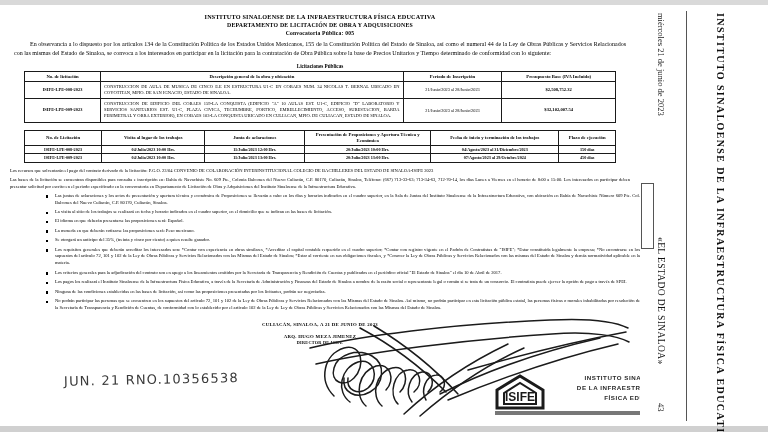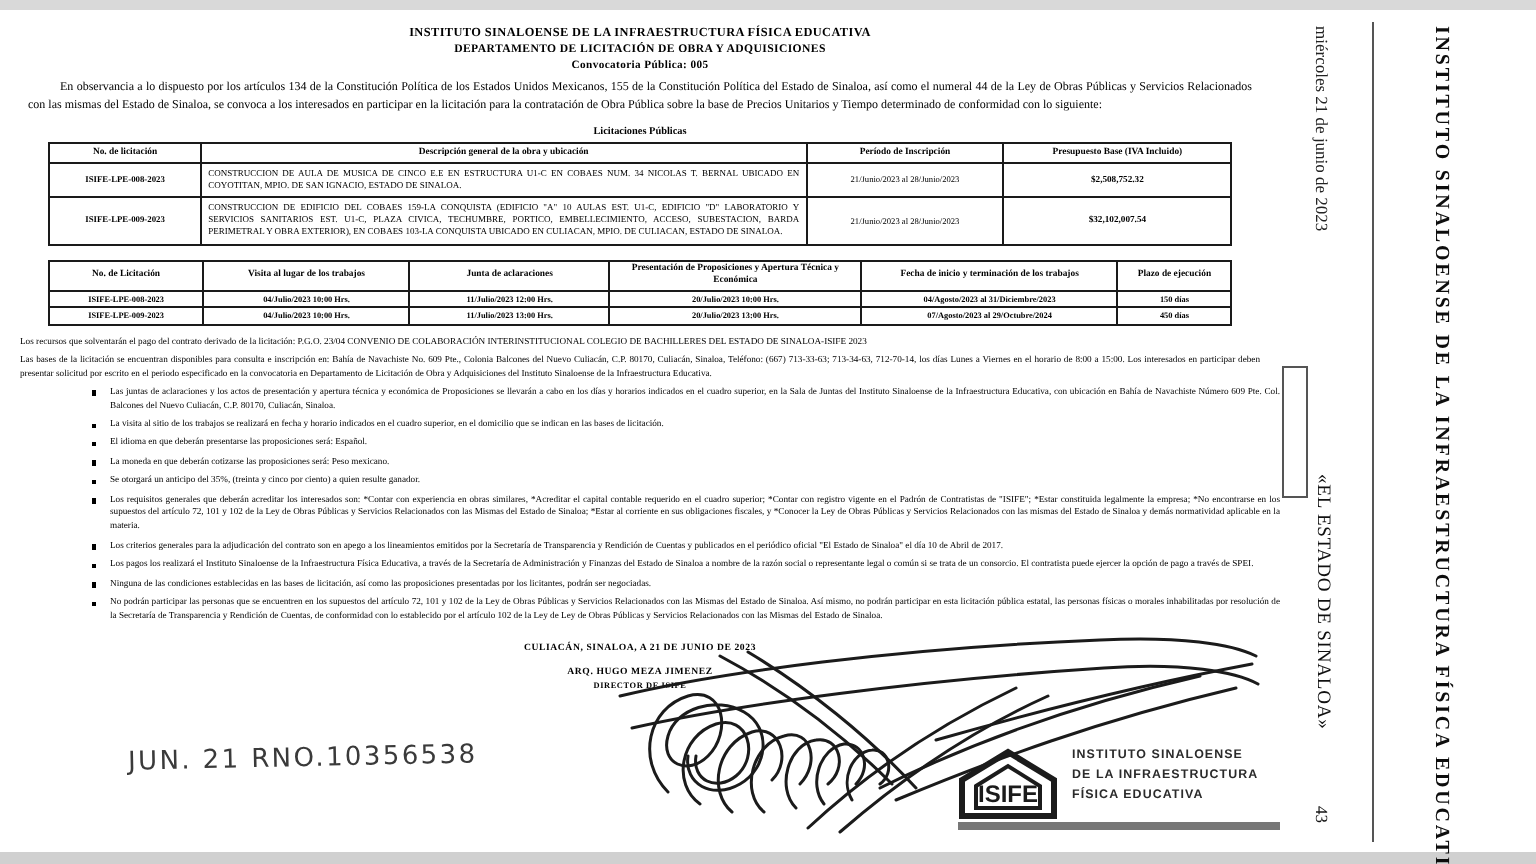--- a/index.html
+++ b/index.html
@@ -60,21 +60,21 @@
     font-family:"DejaVu Sans", sans-serif;
     font-size:13px;letter-spacing:1.2px;color:#3a3a3a;
     transform:rotate(-1.2deg);
   }
 
   
   .scribble{position:absolute;left:300px;top:318px;width:330px;height:105px;
             pointer-events:none;}
 
   
-  .seal{position:absolute;left:478px;top:372px;width:176px;height:44px;}
+  .seal{position:absolute;left:494px;top:372px;width:176px;height:44px;text-align:right;}
   .seal-logo{position:absolute;left:0;top:2px;width:54px;height:36px;}
   .seal-txt{position:absolute;left:58px;top:1px;width:118px;
     font-family:"Liberation Sans", sans-serif;font-weight:bold;
     font-size:6.2px;line-height:1.65;letter-spacing:.55px;color:#2b2b2b;}
   .seal-bar{position:absolute;left:1px;top:39px;width:170px;height:3.5px;
     background:#4a4a4a;opacity:.75;}
 
   
   .v{position:absolute;transform-origin:0 0;white-space:nowrap;}
   .v-date{left:26px;top:8px;transform:rotate(90deg);

